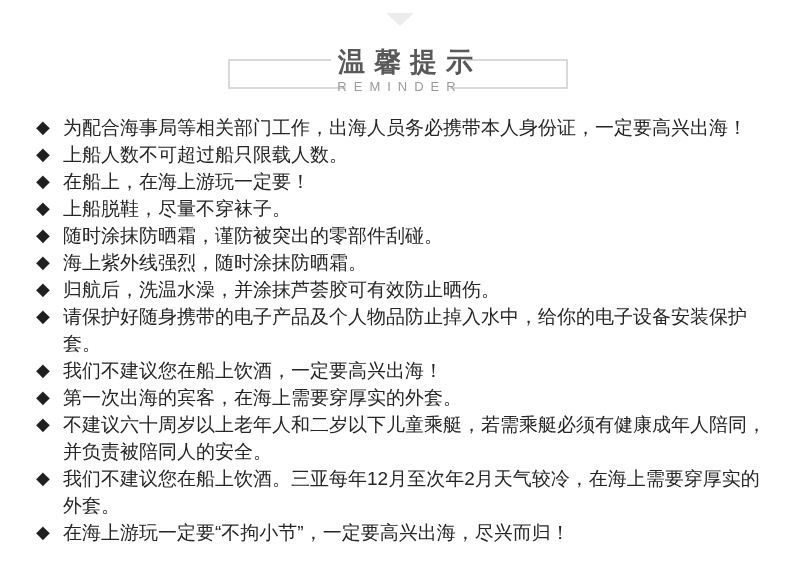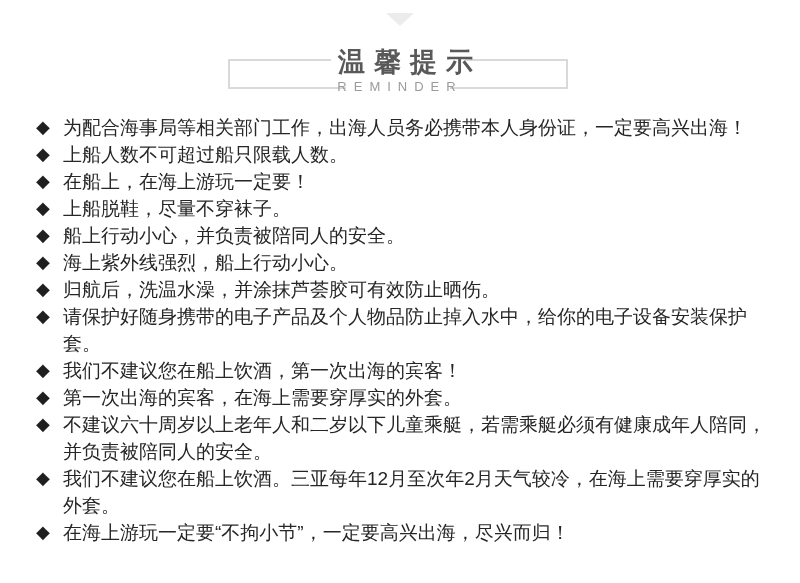--- a/index.html
+++ b/index.html
@@ -118,37 +118,37 @@
     <li class="tip">
       <span class="diamond">◆</span>
       <span class="tip-text">在船上，在海上游玩一定要！</span>
     </li>
     <li class="tip">
       <span class="diamond">◆</span>
       <span class="tip-text">上船脱鞋，尽量不穿袜子。</span>
     </li>
     <li class="tip">
       <span class="diamond">◆</span>
-      <span class="tip-text">船上行动小心，并负责被陪同人的安全。</span>
+      <span class="tip-text">随时涂抹防晒霜，谨防被突出的零部件刮碰。</span>
     </li>
     <li class="tip">
       <span class="diamond">◆</span>
-      <span class="tip-text">海上紫外线强烈，船上行动小心。</span>
+      <span class="tip-text">海上紫外线强烈，随时涂抹防晒霜。</span>
     </li>
     <li class="tip">
       <span class="diamond">◆</span>
       <span class="tip-text">归航后，洗温水澡，并涂抹芦荟胶可有效防止晒伤。</span>
     </li>
     <li class="tip">
       <span class="diamond">◆</span>
       <span class="tip-text">请保护好随身携带的电子产品及个人物品防止掉入水中，给你的电子设备安装保护套。</span>
     </li>
     <li class="tip">
       <span class="diamond">◆</span>
-      <span class="tip-text">我们不建议您在船上饮酒，第一次出海的宾客！</span>
+      <span class="tip-text">我们不建议您在船上饮酒，一定要高兴出海！</span>
     </li>
     <li class="tip">
       <span class="diamond">◆</span>
       <span class="tip-text">第一次出海的宾客，在海上需要穿厚实的外套。</span>
     </li>
     <li class="tip">
       <span class="diamond">◆</span>
       <span class="tip-text">不建议六十周岁以上老年人和二岁以下儿童乘艇，若需乘艇必须有健康成年人陪同，并负责被陪同人的安全。</span>
     </li>
     <li class="tip">

